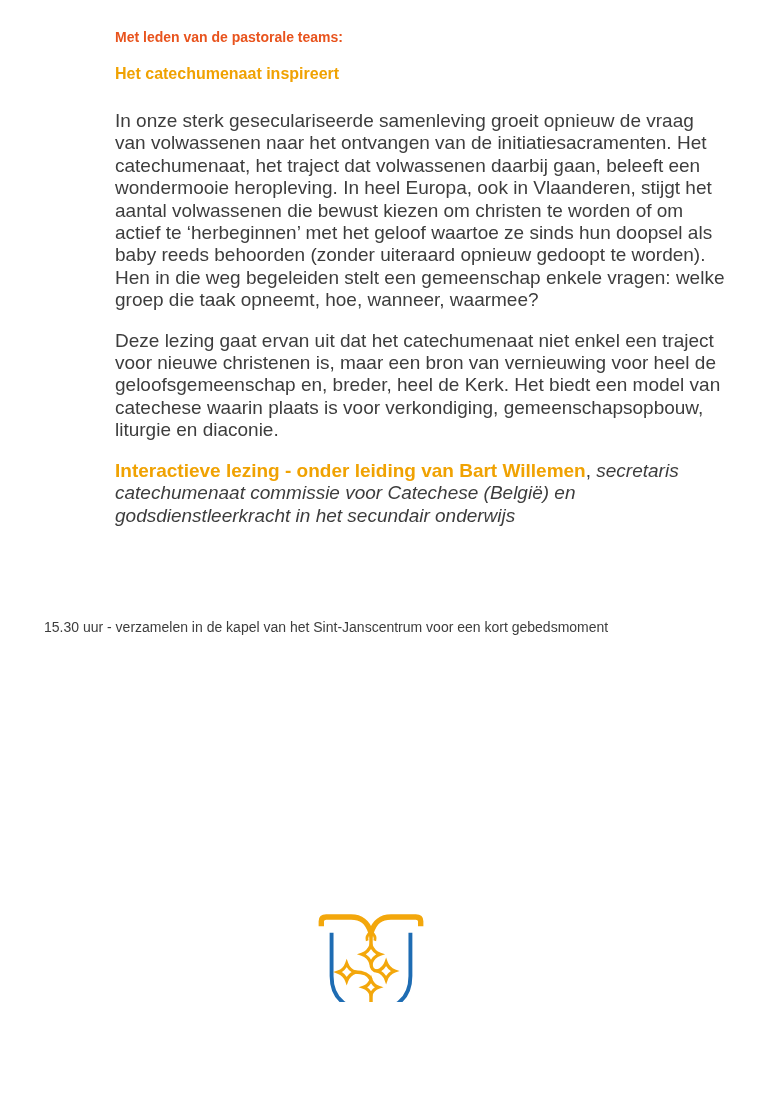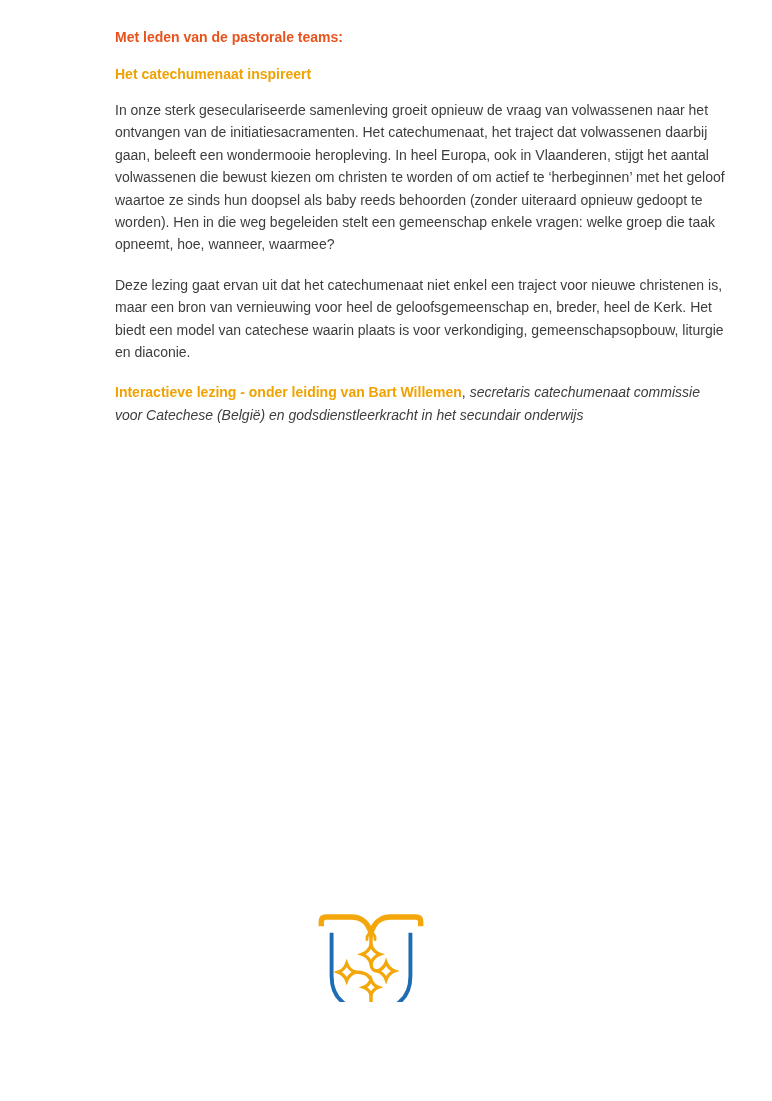--- a/index.html
+++ b/index.html
@@ -10,22 +10,22 @@
     --logo-blue-light:#1899D6;
     --logo-gold:#F3A70B;
   }
   html,body{margin:0;padding:0;background:#ffffff;}
   .page{
     position:relative;width:772px;height:1002px;background:#ffffff;overflow:hidden;
     font-family:"Liberation Sans",sans-serif;color:var(--body-text);border-radius:26px;
   }
   .content{position:absolute;left:115px;top:0;width:610px;}
   .h1{font-size:14px;font-weight:bold;color:var(--heading-accent);margin:29px 0 21px;line-height:16px;}
-  .h2{font-size:14px;font-weight:bold;color:var(--heading-gold);margin:0 0 17px;line-height:16px;}
-  .para{font-size:14px;line-height:22.4px;margin:0 0 18px;}
+  .h2{font-size:16px;font-weight:bold;color:var(--heading-gold);margin:0 0 28px;line-height:16px;}
+  .para{font-size:19px;line-height:22.4px;margin:0 0 18px;}
   .lecture .highlight{color:var(--heading-gold);font-weight:bold;}
   .lecture .sep{font-style:normal;}
   .lecture .role{font-style:italic;}
   .schedule{position:absolute;left:44px;top:616px;width:700px;}
   .schedule p{font-size:14px;line-height:22.4px;margin:0 0 18px;}
   .logo{position:absolute;left:271px;top:910px;width:200px;display:flex;flex-direction:column;align-items:center;}
   .logo svg{width:108px;height:108px;display:block;}
   .logo .gold{stroke:var(--logo-gold);fill:none;}
   .logo .blue{stroke:var(--logo-blue-dark);fill:none;}
   .logo .star{stroke:var(--logo-gold);fill:#ffffff;}
@@ -39,20 +39,21 @@
 
   <div class="content">
     <p class="h1">Met leden van de pastorale teams:</p>
     <p class="h2">Het catechumenaat inspireert</p>
     <p class="para">In onze sterk geseculariseerde samenleving groeit opnieuw de vraag van volwassenen naar het ontvangen van de initiatiesacramenten. Het catechumenaat, het traject dat volwassenen daarbij gaan, beleeft een wondermooie heropleving. In heel Europa, ook in Vlaanderen, stijgt het aantal volwassenen die bewust kiezen om christen te worden of om actief te ‘herbeginnen’ met het geloof waartoe ze sinds hun doopsel als baby reeds behoorden (zonder uiteraard opnieuw gedoopt te worden). Hen in die weg begeleiden stelt een gemeenschap enkele vragen: welke groep die taak opneemt, hoe, wanneer, waarmee?</p>
     <p class="para">Deze lezing gaat ervan uit dat het catechumenaat niet enkel een traject voor nieuwe christenen is, maar een bron van vernieuwing voor heel de geloofsgemeenschap en, breder, heel de Kerk. Het biedt een model van catechese waarin plaats is voor verkondiging, gemeenschapsopbouw, liturgie en diaconie.</p>
     <p class="para lecture"><span class="highlight">Interactieve lezing - onder leiding van Bart Willemen</span><span class="sep">, </span><span class="role">secretaris catechumenaat commissie voor Catechese (België) en godsdienstleerkracht in het secundair onderwijs</span></p>
   </div>
 
   <div class="schedule">
+    <p>15.30 uur - verzamelen in de kapel van het Sint-Janscentrum voor een kort gebedsmoment</p>
   </div>
 
   <div class="logo">
     <svg viewBox="0 0 100 100" aria-hidden="true">
 
       <path class="blue" stroke-width="3.6" d="M13.5,21 V61 C13.5,83.5 29,93 50,93 C71,93 86.5,83.5 86.5,61 V21"></path>
 
       <path class="gold" stroke-width="5" d="M4,15 V10.5 Q4,6.5 8.5,6.5 H31.5 C41,6.5 46.5,10.5 50,21 C53.5,10.5 59,6.5 68.5,6.5 H91.5 Q96,6.5 96,10.5 V15"></path>
 
       <path class="gold" stroke-width="2.6" d="M50,20 C47,22.5 45.5,25.5 46.5,28.5 M50,20 C53,22.5 54.5,25.5 53.5,28.5"></path>

